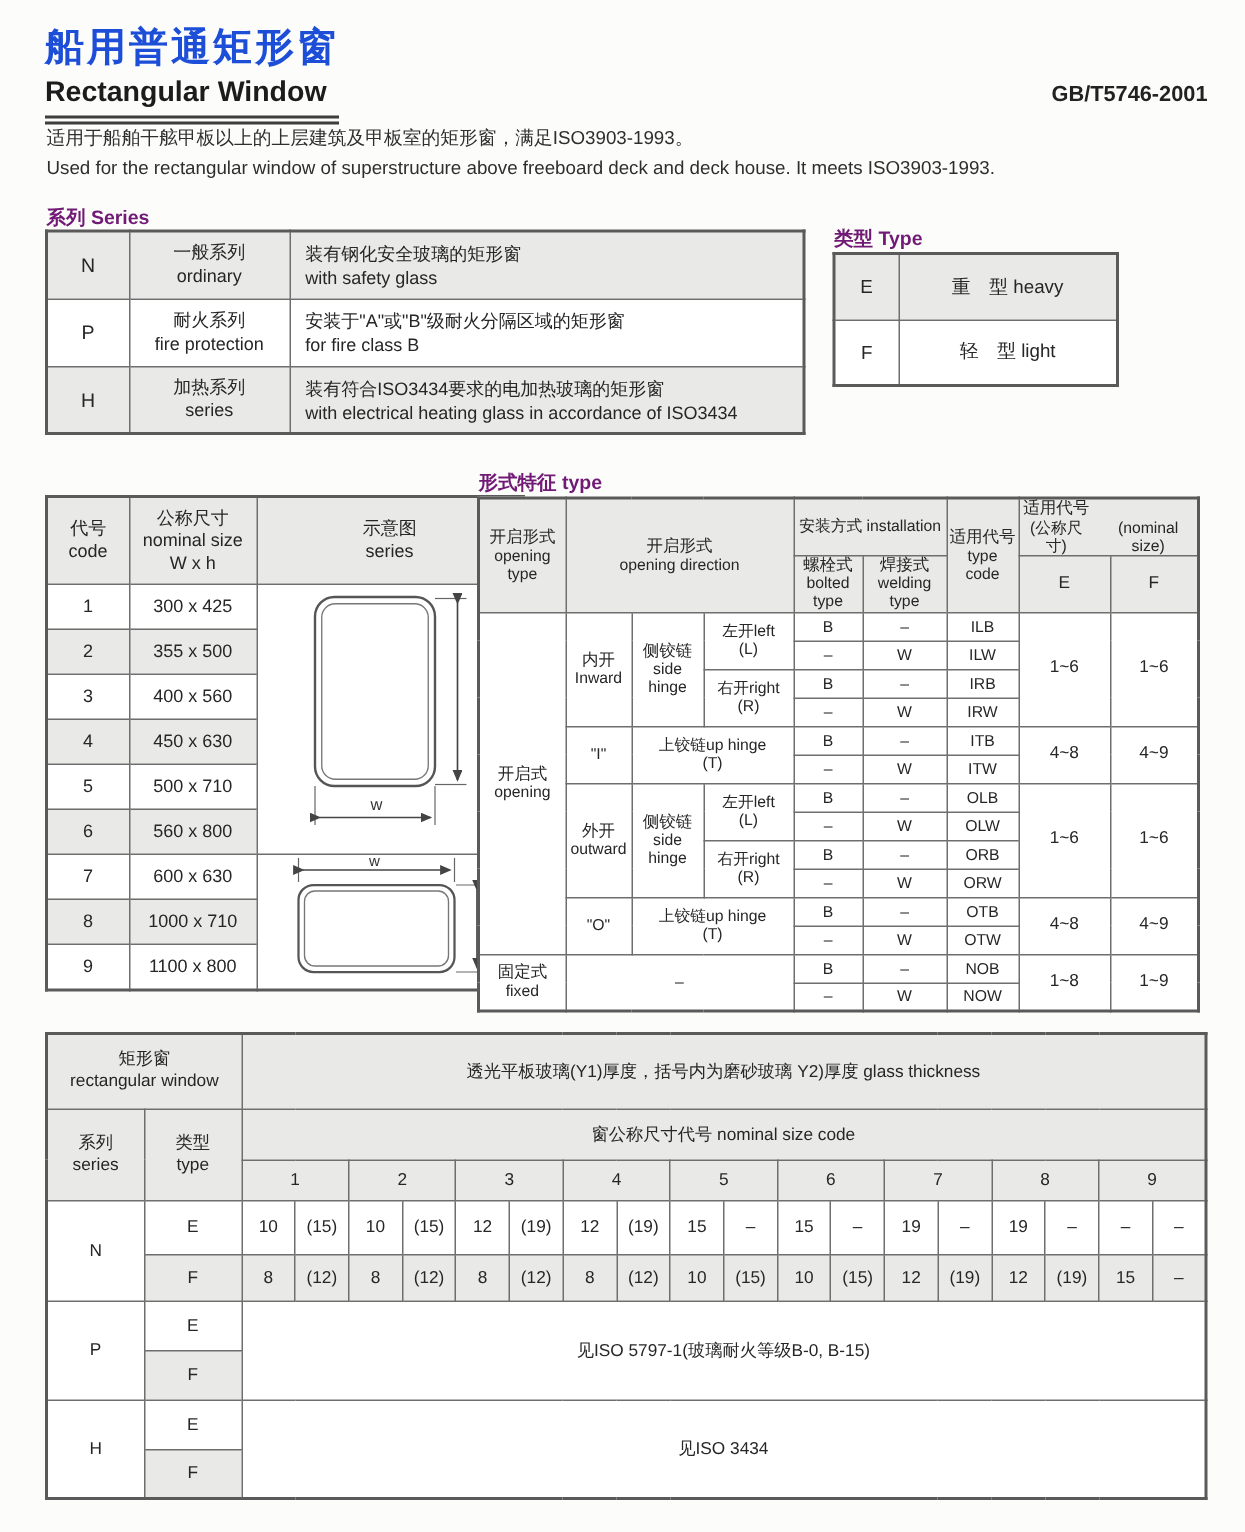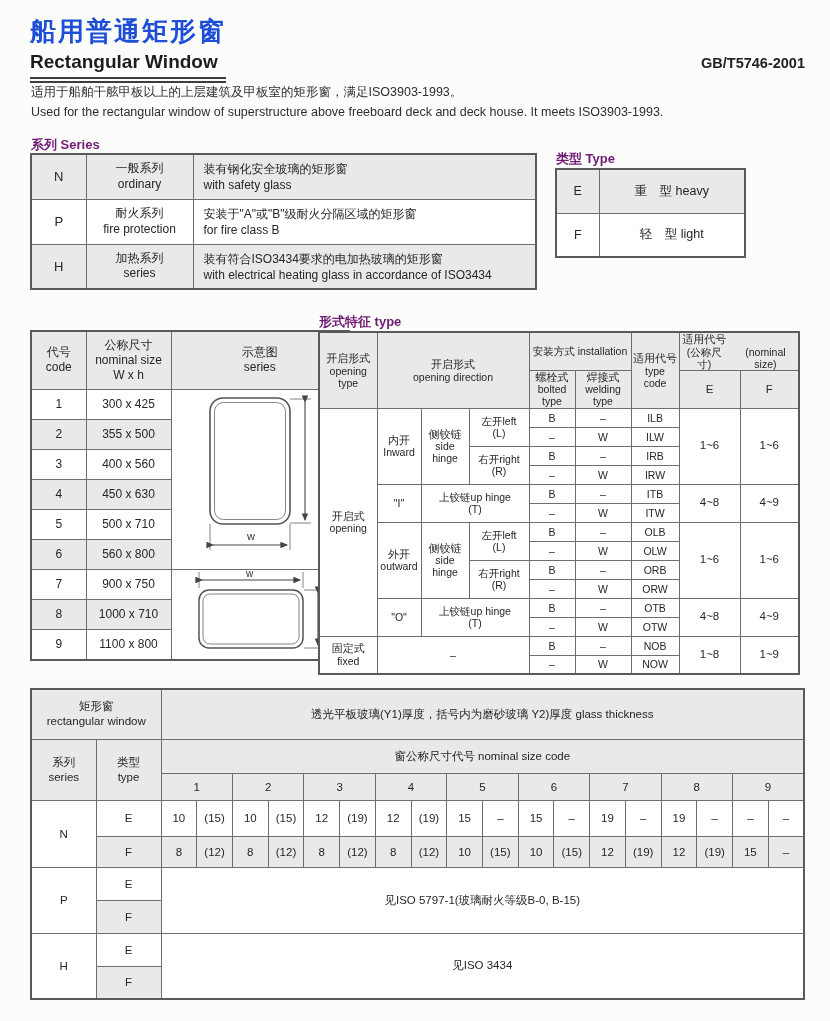--- a/index.html
+++ b/index.html
@@ -199,21 +199,21 @@
     <tr>
           <td class="r">5</td>
           <td class="r">500 x 710</td>
         </tr>
     <tr>
           <td class="r shade">6</td>
           <td class="r shade">560 x 800</td>
         </tr>
     <tr>
       <td class="r">7</td>
-      <td class="r">900 x 750</td>
+      <td class="r">600 x 630</td>
       <td class="figcell" rowspan="3">
         <svg width="138" height="86" viewBox="0 0 138 86">
           <defs>
             <marker id="ah2" markerWidth="8" markerHeight="8" refX="6" refY="3" orient="auto">
                   <path d="M0,0 L7,3 L0,6 z" fill="#444"></path>
                 </marker>
           </defs>
           <line x1="8" y1="2" x2="8" y2="18" stroke="#666" stroke-width="0.8"></line>
           <line x1="112" y1="2" x2="112" y2="18" stroke="#666" stroke-width="0.8"></line>
           <line x1="11" y1="10" x2="109" y2="10" stroke="#444" stroke-width="1.1" marker-start="url(#ah2)" marker-end="url(#ah2)"></line>

